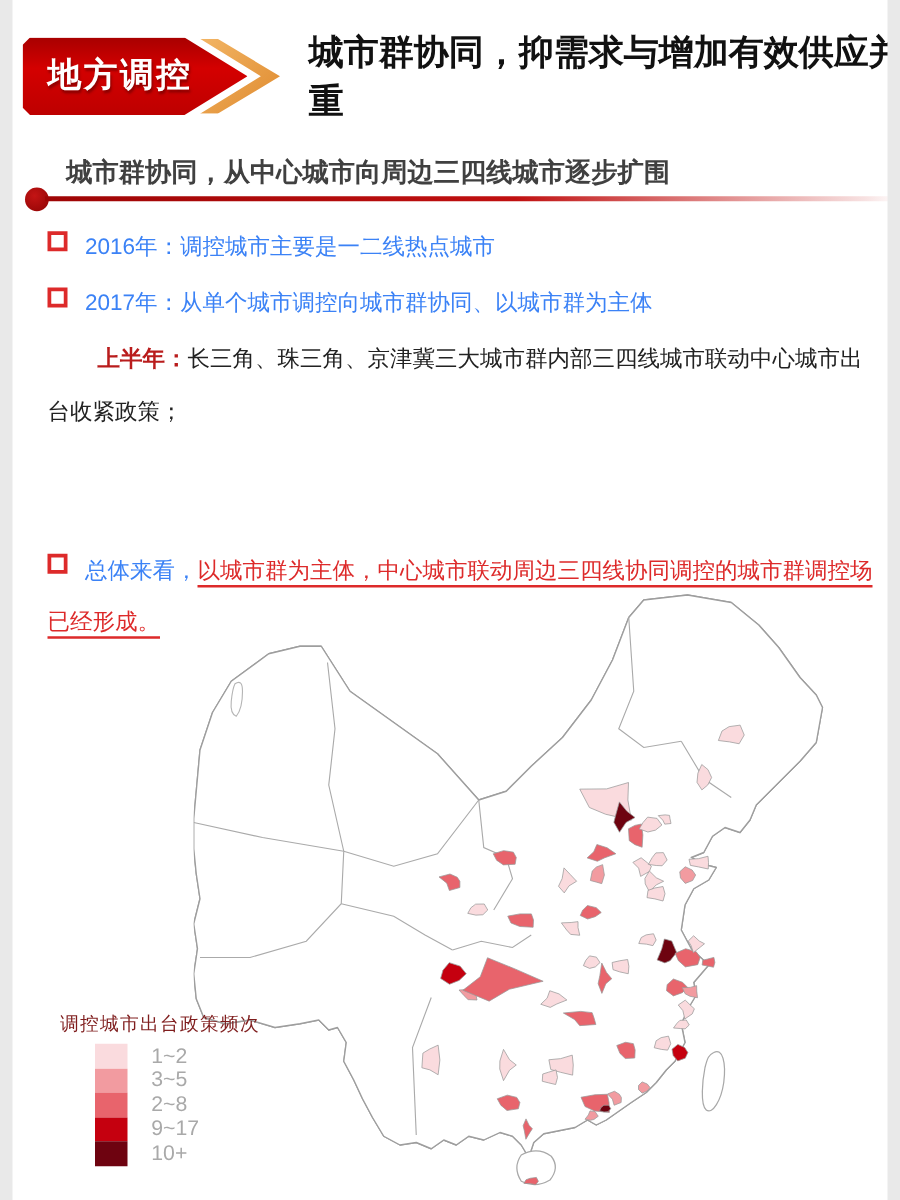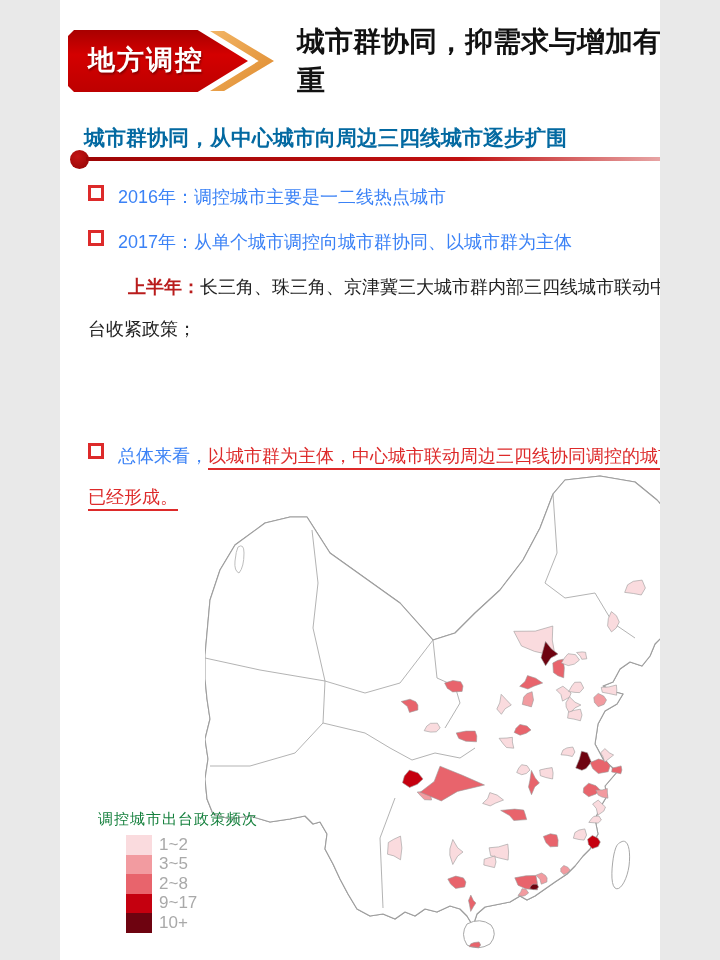--- a/index.html
+++ b/index.html
@@ -1,17 +1,17 @@
 <!DOCTYPE html>
 <html lang="zh"><head>
 <meta charset="utf-8">
 <style>
   html,body{margin:0;padding:0;background:#e9e9e9;}
   .page{
-    position:relative;width:600px;height:960px;background:#ffffff;
+    position:relative;width:700px;height:960px;background:#ffffff;
     margin:0 auto;overflow:hidden;
     font-family:"Liberation Sans","DejaVu Sans",sans-serif;
   }
   
   .badge-wrap{position:absolute;left:8px;top:28px;width:210px;height:66px;}
   .badge-chevron{
     position:absolute;left:142px;top:3px;width:64px;height:60px;
     background:linear-gradient(135deg,#f2b565,#df8a2e);
     clip-path:polygon(0 0,22% 0,100% 50%,22% 100%,0 100%,76% 50%);
   }
@@ -25,22 +25,22 @@
     color:#fff;font-size:27px;font-weight:bold;letter-spacing:2px;
     text-shadow:1px 2px 2px rgba(60,0,0,.45);white-space:nowrap;
   }
   
   .slide-title{
     position:absolute;left:205px;top:22px;width:500px;
     font-size:28px;line-height:39px;font-weight:bold;color:#111;margin-left:32px;
   }
   
   .section-header{
-    position:absolute;left:24px;top:124px;width:660px;
-    font-size:21px;font-weight:bold;color:#0369a1;white-space:nowrap;
+    position:absolute;left:43px;top:124px;width:660px;
+    font-size:21px;font-weight:bold;color:#404040;white-space:nowrap;
   }
   .divider-dot{
     position:absolute;left:10px;top:150px;width:19px;height:19px;border-radius:50%;
     background:radial-gradient(circle at 40% 35%,#c41414,#8f0404);
   }
   .divider-line{
     position:absolute;left:26px;top:157px;width:684px;height:4px;
     background:linear-gradient(90deg,#9e0505,#c01010 55%,rgba(192,16,16,.12) 96%,rgba(192,16,16,0));
   }
   
@@ -58,25 +58,25 @@
   .summary{position:absolute;left:28px;width:668px;font-size:18px;line-height:41px;font-family:Liberation Serif, serif;}
   .summary .sq{vertical-align:3px;}
   .u-red{
     color:#dd2a2a;text-decoration:underline;
     text-decoration-thickness:1.5px;text-underline-offset:6px;
   }
   
   .map-svg{position:absolute;left:145px;top:472px;width:510px;height:486px;}
   
   .legend{position:absolute;left:38px;top:810px;z-index:5;}
-  .legend-title{font-size:15px;color:#15803d;letter-spacing:1px;margin-bottom:6px;white-space:nowrap;}
+  .legend-title{font-size:15px;color:#7f1d1d;letter-spacing:1px;margin-bottom:6px;white-space:nowrap;}
   .legend-rows{margin-left:28px;}
   .legend-row{display:flex;align-items:center;height:19.5px;}
   .legend-swatch{width:26px;height:19.5px;flex:0 0 26px;}
-  .legend-label{margin-left:7px;font-size:17px;color:#a9a9a9;white-space:nowrap;}
+  .legend-label{margin-left:19px;font-size:17px;color:#a9a9a9;white-space:nowrap;}
 </style>
 </head>
 <body>
 
 <div class="page">
 
   <div class="badge-wrap">
     <div class="badge-chevron"></div>
     <div class="badge-arrow"></div>
     <div class="badge-label">地方调控</div>

